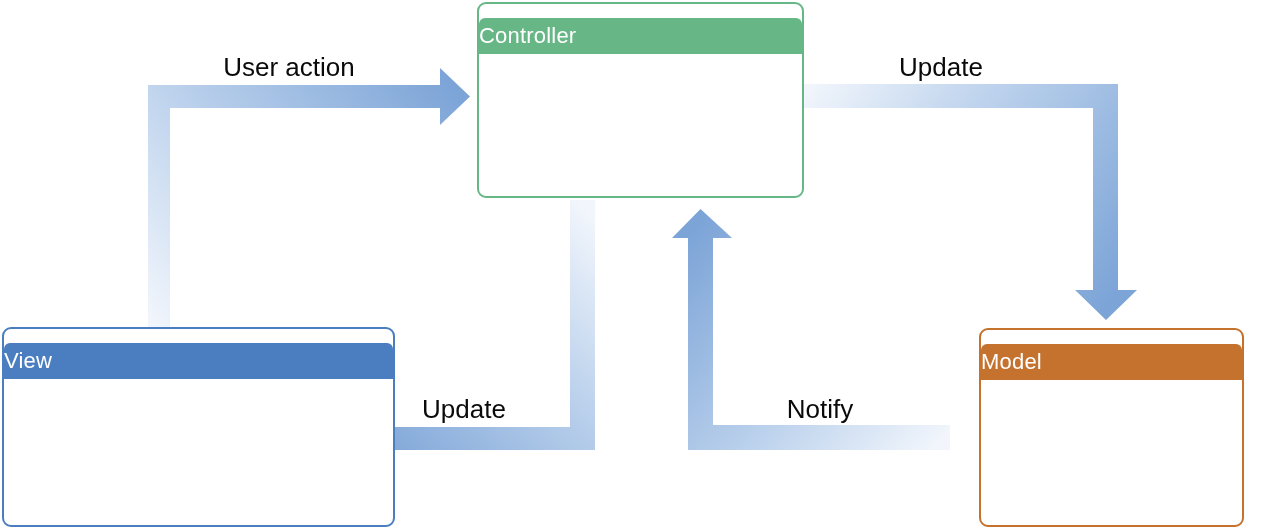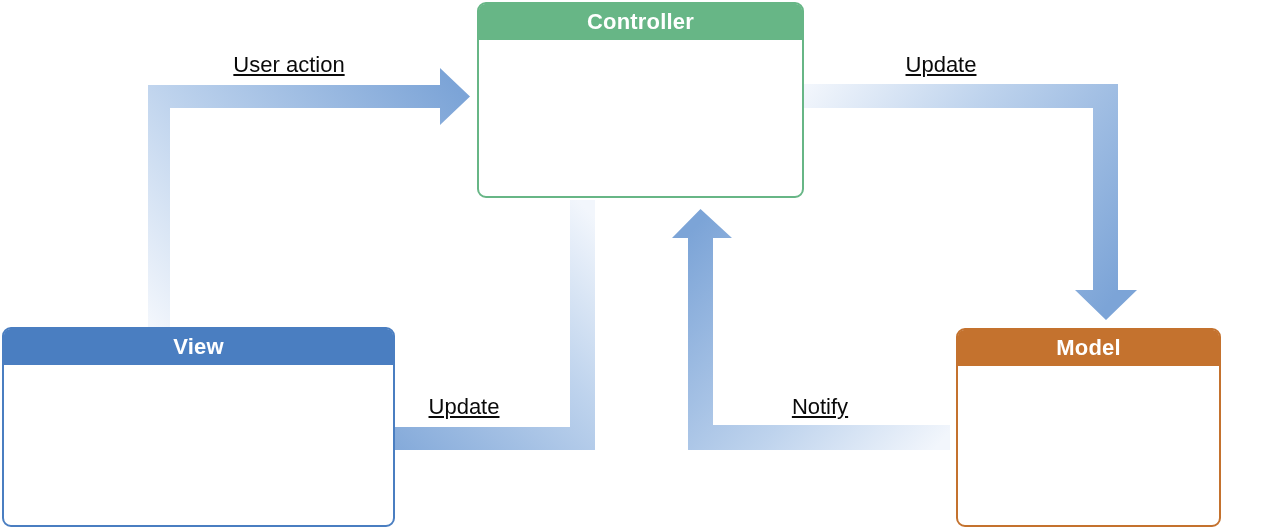--- a/index.html
+++ b/index.html
@@ -27,38 +27,38 @@
     box-sizing: border-box;
     background: #ffffff;
     border: 2px solid #888;
     border-radius: 9px;
     z-index: 2;
   }
   .box-header {
     height: 36px;
     line-height: 36px;
     border-radius: 6px 6px 0 0;
-    text-align: center;
+    text-align: left;
     color: #ffffff;
     font-size: 22px;
-    font-weight: bold;
+    font-weight: normal;
     letter-spacing: 0.2px;
+    margin-top: 14px;
   }
   .box-controller { left: 477px; top: 2px;   width: 327px; height: 196px; }
   .box-view       { left: 2px;   top: 327px; width: 393px; height: 200px; }
-  .box-model      { left: 956px; top: 328px; width: 265px; height: 199px; }
+  .box-model      { left: 979px; top: 328px; width: 265px; height: 199px; }
   .arrow-label {
     position: absolute;
     transform: translateX(-50%);
-    font-size: 22px;
+    font-size: 26px;
     line-height: 1;
     color: #0a0a0a;
     white-space: nowrap;
     z-index: 3;
-    text-decoration: underline;
   }
   .lbl-user-action  { left: 289px; top: 54px; }
   .lbl-update-model { left: 941px; top: 54px; }
   .lbl-update-view  { left: 464px; top: 396px; }
   .lbl-notify       { left: 820px; top: 396px; }
 </style>
 </head>
 <body>
 
 <div class="canvas">

